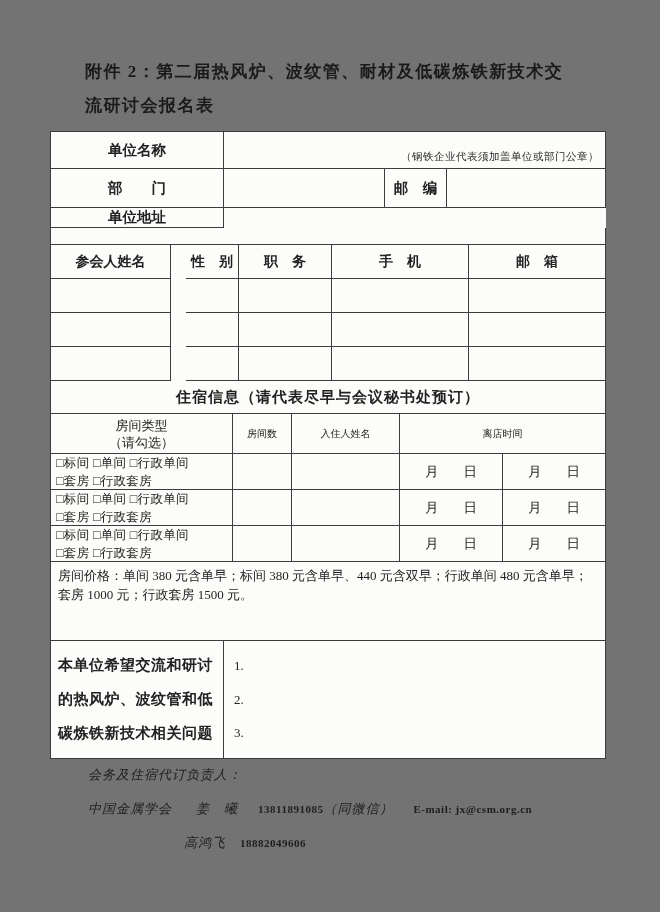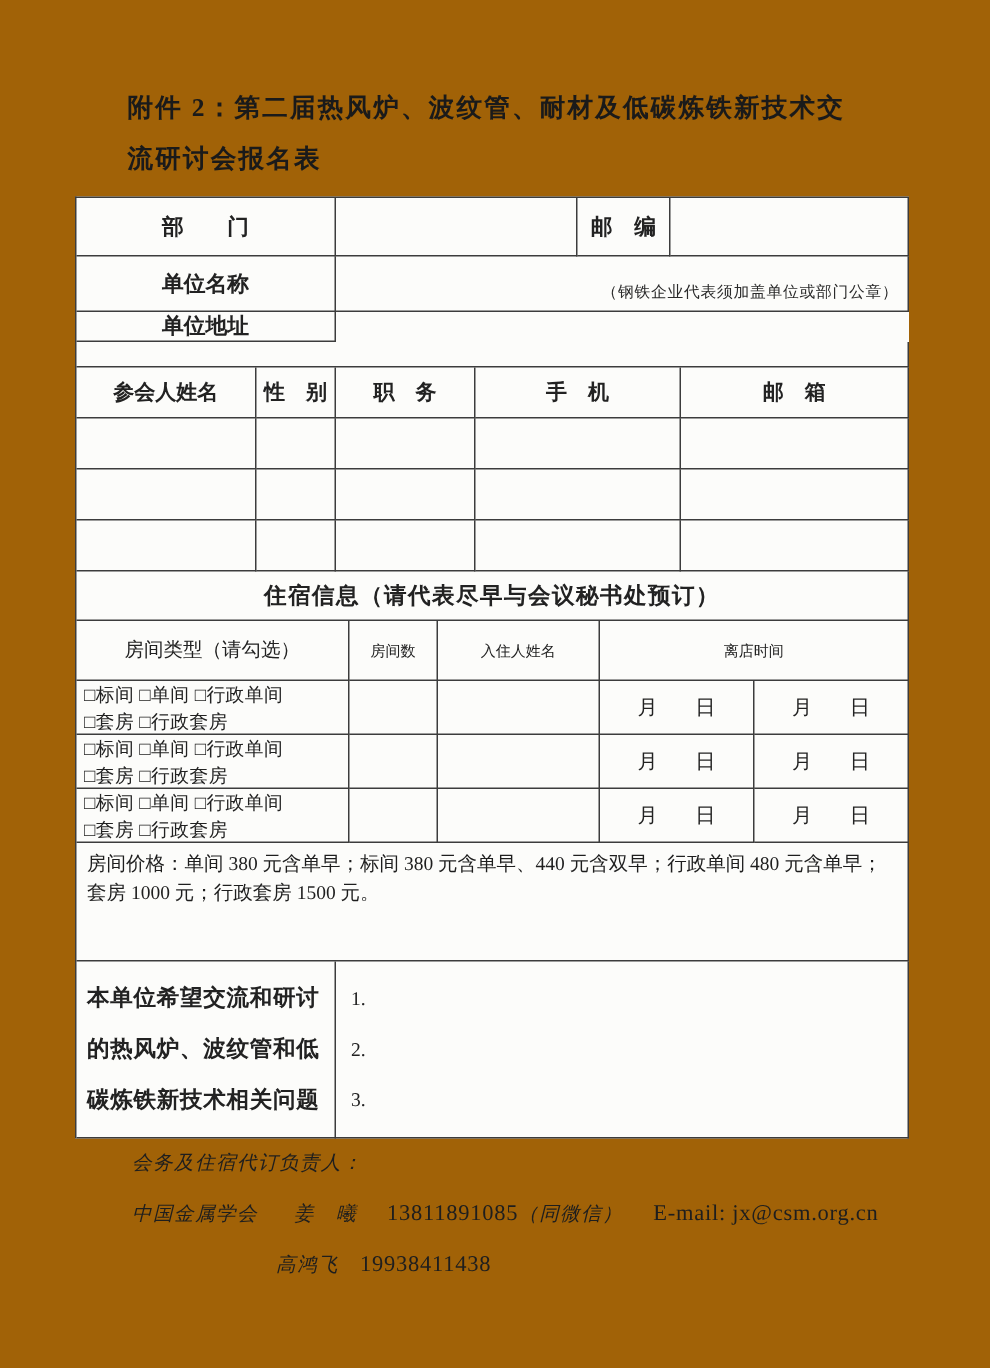--- a/index.html
+++ b/index.html
@@ -1,19 +1,19 @@
 <!DOCTYPE html>
 <html><head>
 <meta charset="utf-8">
 <style>
   html,body{margin:0;padding:0;}
   .page{
     position:relative;
     width:660px;height:912px;
-    background:#a16207;
+    background:#737373;
     font-family:"Liberation Serif","DejaVu Serif",serif;
     color:#1e1e1e;
     overflow:hidden;
   }
   
   .doc-title{
     position:absolute;left:85px;top:55px;width:500px;
     font-size:17px;font-weight:600;letter-spacing:1.5px;
     line-height:34px;color:#1a1a1a;
   }
@@ -35,21 +35,21 @@
   }
   .hdr{
     font-family:"Liberation Sans","DejaVu Sans",sans-serif;
     font-weight:700;font-size:14px;color:#222;
   }
   
   .w-label{width:173px;flex:none;}
   .w-dep-val{width:161px;flex:none;}
   .w-post{width:62px;flex:none;}
   .w-a1{width:120px;flex:none;}
-  .w-a2{width:53px;flex:none;}
+  .w-a2{width:53px;flex:none;margin-left:15px;}
   .w-a3{width:93px;flex:none;}
   .w-a4{width:137px;flex:none;}
   .w-r1{width:182px;flex:none;}
   .w-r2{width:59px;flex:none;}
   .w-r3{width:108px;flex:none;}
   .w-r4{width:103px;flex:none;}
   .grow{flex:1;}
   
   .h-r1{height:37px;} .h-r2{height:39px;} .h-r3{height:37px;flex-direction:column;}
   .h-hdr{height:34px;} .h-empty{height:34px;}
@@ -57,21 +57,21 @@
   .h-price{height:79px;} .h-topics{height:118px;}
   .note-cell{justify-content:flex-end;align-items:flex-end;}
   .seal-note{
     font-size:10.5px;color:#2a2a2a;letter-spacing:0.5px;
     padding:0 6px 4px 0;line-height:14px;
   }
   .sect-title{
     font-family:"Liberation Sans","DejaVu Sans",sans-serif;
     font-weight:700;font-size:15px;letter-spacing:1px;color:#222;
   }
-  .two-line{flex-direction:row;line-height:17px;font-size:13px;color:#222;font-family:Liberation Mono, monospace;}
+  .two-line{flex-direction:column;line-height:17px;font-size:13px;color:#222;}
   .room-hdr{font-size:10px;color:#222;}
   .opts{
     flex-direction:column;align-items:flex-start;justify-content:center;
     padding-left:5px;font-size:12.5px;line-height:18px;color:#222;
     letter-spacing:0.3px;
   }
   .md-cell{justify-content:space-evenly;font-size:13.5px;color:#222;}
   .price-cell{
     flex-direction:column;align-items:flex-start;justify-content:flex-start;
     padding:4px 7px;font-size:13px;line-height:19px;color:#1e1e1e;gap:16px;
@@ -87,47 +87,47 @@
   .topics-items{
     flex-direction:column;align-items:flex-start;justify-content:space-evenly;
     padding-left:10px;font-size:13px;color:#222;
   }
   
   .f-line{position:absolute;font-size:13px;color:#1e1e1e;white-space:nowrap;}
   .f-header{left:88px;top:766px;font-style:italic;letter-spacing:1px;}
   .f-line1{left:88px;top:800px;}
   .f-line2{left:184px;top:834px;}
   .f-cn{font-style:italic;letter-spacing:1px;}
-  .f-num{font-weight:400;font-style:normal;font-size:15px;letter-spacing:0.5px;}
+  .f-num{font-weight:700;font-style:normal;font-size:11px;letter-spacing:0.5px;}
   .g24{margin-left:24px;} .g20{margin-left:20px;} .g14{margin-left:14px;}
 </style>
 </head>
 <body>
 
 <div class="page">
 
   <div class="doc-title">
     <div>附件 2：第二届热风炉、波纹管、耐材及低碳炼铁新技术交</div>
     <div>流研讨会报名表</div>
   </div>
 
   <div class="form-table">
 
+    <div class="row h-r1">
+      <div class="cell w-label lbl">单位名称</div>
+      <div class="cell grow note-cell">
+        <span class="seal-note">（钢铁企业代表须加盖单位或部门公章）</span>
+      </div>
+    </div>
+
     <div class="row h-r2">
       <div class="cell w-label lbl">部　　门</div>
       <div class="cell w-dep-val"></div>
       <div class="cell w-post lbl">邮　编</div>
       <div class="cell grow"></div>
-    </div>
-
-    <div class="row h-r1">
-      <div class="cell w-label lbl">单位名称</div>
-      <div class="cell grow note-cell">
-        <span class="seal-note">（钢铁企业代表须加盖单位或部门公章）</span>
-      </div>
     </div>
 
     <div class="row h-r3">
       <div class="cell w-label lbl">单位地址</div>
       <div class="cell grow"></div>
     </div>
 
     <div class="row h-hdr">
       <div class="cell w-a1 hdr">参会人姓名</div>
       <div class="cell w-a2 hdr">性　别</div>
@@ -242,16 +242,16 @@
 
   </div>
 
   <div class="f-line f-header">会务及住宿代订负责人：</div>
 
   <div class="f-line f-line1">
     <span class="f-cn">中国金属学会</span><span class="f-cn g24">姜　曦</span><span class="f-num g20">13811891085</span><span class="f-cn">（同微信）</span><span class="f-num g20">E-mail: jx@csm.org.cn</span>
   </div>
 
   <div class="f-line f-line2">
-    <span class="f-cn">高鸿飞</span><span class="f-num g14">19938411438</span>
+    <span class="f-cn">高鸿飞</span><span class="f-num g14">18882049606</span>
   </div>
 
 </div>
 
 </body></html>

